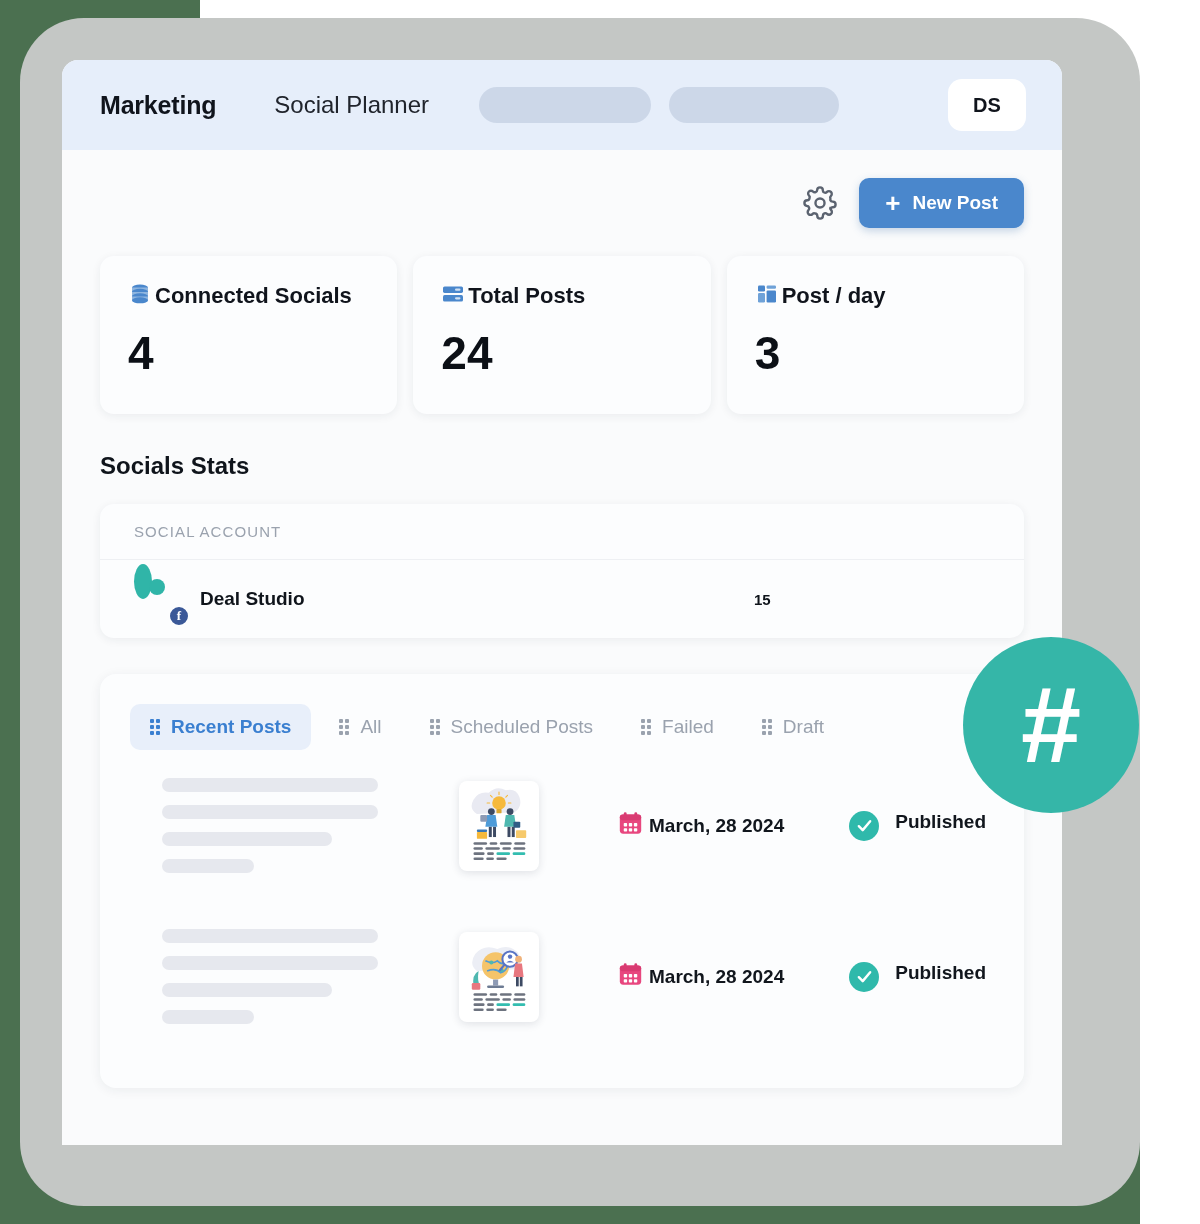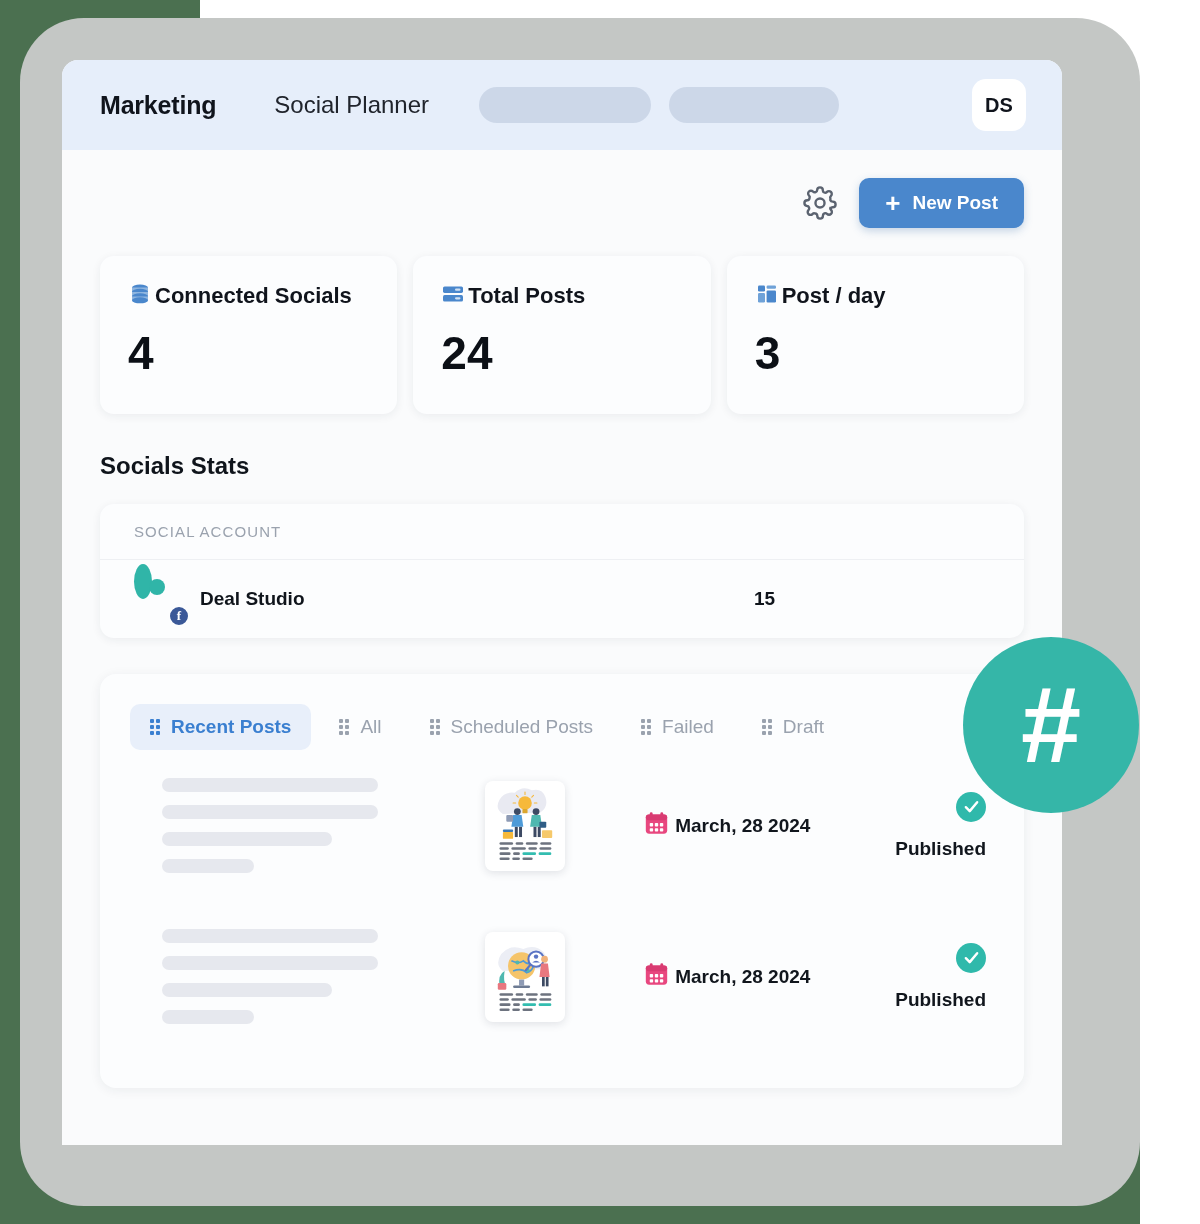--- a/index.html
+++ b/index.html
@@ -71,21 +71,21 @@
   }
   .pill {
     height: 36px; border-radius: 18px;
     background: #ccd7e8;
     margin-left: 50px;
   }
   .pill.p1 { width: 172px; }
   .pill.p2 { width: 170px; margin-left: 18px; }
   .avatar {
     margin-left: auto;
-    width: 54px; height: 52px;
+    width: 78px; height: 52px;
     background: #ffffff;
     border-radius: 14px;
     display: flex; align-items: center; justify-content: center;
     font-size: 20px; font-weight: bold; color: #10141c;
   }
 
   
   .body { padding: 0 38px; position: relative; }
 
   .actions {
@@ -149,21 +149,21 @@
   .th.posts { display: flex; align-items: center; gap: 12px; width: 260px; }
   .trow {
     display: flex; align-items: center;
     height: 78px; padding: 0 34px;
     border-bottom: 1px solid #eef0f3;
   }
   .trow:last-child { border-bottom: none; }
   .acct-cell { flex: 1; display: flex; align-items: center; gap: 14px; }
   .acct-name { font-size: 19px; font-weight: bold; color: #0f141b; }
   .posts-cell {
-    width: 260px; font-size: 19px; font-weight: bold; color: #0f141b;
+    width: 260px; font-size: 15px; font-weight: bold; color: #0f141b;
     padding-left: 24px;
   }
 
   
   .ring-wrap { position: relative; width: 52px; height: 52px; }
   .ring {
     width: 48px; height: 48px; border-radius: 50%;
     border: 9px solid #30b5a8; background: #fcfdfe;
     position: relative;
   }
@@ -215,21 +215,21 @@
     background: #ffffff; border-radius: 8px;
     box-shadow: 0 2px 8px rgba(30,40,60,.13);
     padding: 6px; flex: none;
   }
   .thumb svg { width: 100%; height: 100%; display: block; }
   .date-cell {
     display: flex; align-items: center; gap: 5px;
     margin-left: 78px; width: 250px;
   }
   .date-text { font-size: 19px; font-weight: bold; color: #11161d; }
-  .status-cell { display: flex; align-items: flex-end; gap: 16px; margin-left: 36px; flex-direction: column; }
+  .status-cell { display: flex; align-items: flex-start; gap: 16px; margin-left: 36px; }
   .check {
     width: 30px; height: 30px; border-radius: 50%;
     background: #2fb9ab; display: flex; align-items: center; justify-content: center;
   }
   .status-text { font-size: 19px; font-weight: bold; color: #11161d; }
 
   
   .hashtag {
     position: absolute;
     left: 963px; top: 637px;

